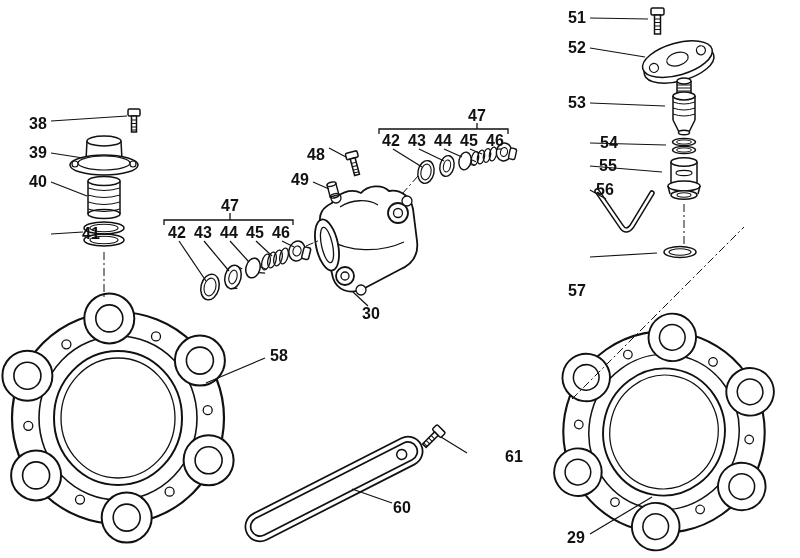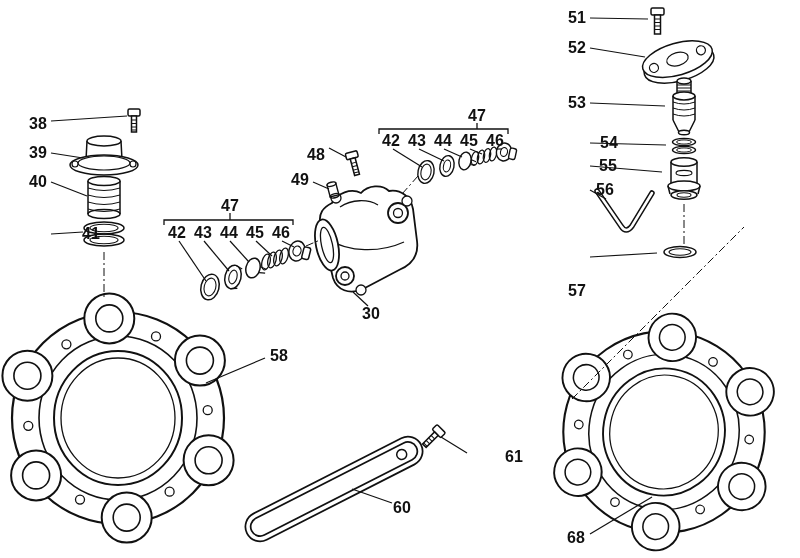--- a/index.html
+++ b/index.html
@@ -282,17 +282,17 @@
       <div class="part-label" style="left: 469px; top: 141px;">45</div>
       <div class="part-label" style="left: 495px; top: 141px;">46</div>
       <div class="part-label" style="left: 577px; top: 18px;">51</div>
       <div class="part-label" style="left: 577px; top: 48px;">52</div>
       <div class="part-label" style="left: 577px; top: 103px;">53</div>
       <div class="part-label" style="left: 609px; top: 143px;">54</div>
       <div class="part-label" style="left: 608px; top: 166px;">55</div>
       <div class="part-label" style="left: 605px; top: 190px;">56</div>
       <div class="part-label" style="left: 577px; top: 257px; margin-top: 34px;">57</div>
       <div class="part-label" style="left: 279px; top: 356px;">58</div>
-      <div class="part-label" style="left: 576px; top: 538px;">68</div>
+      <div class="part-label" style="left: 576px; top: 538px;">29</div>
       <div class="part-label" style="left: 402px; top: 508px;">60</div>
       <div class="part-label" style="left: 480px; top: 457px; margin-left: 34px;">61</div>
     </div>
 </div>
 
 </body></html>

